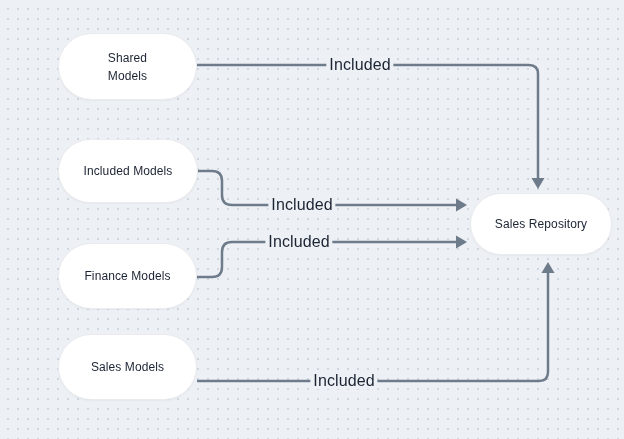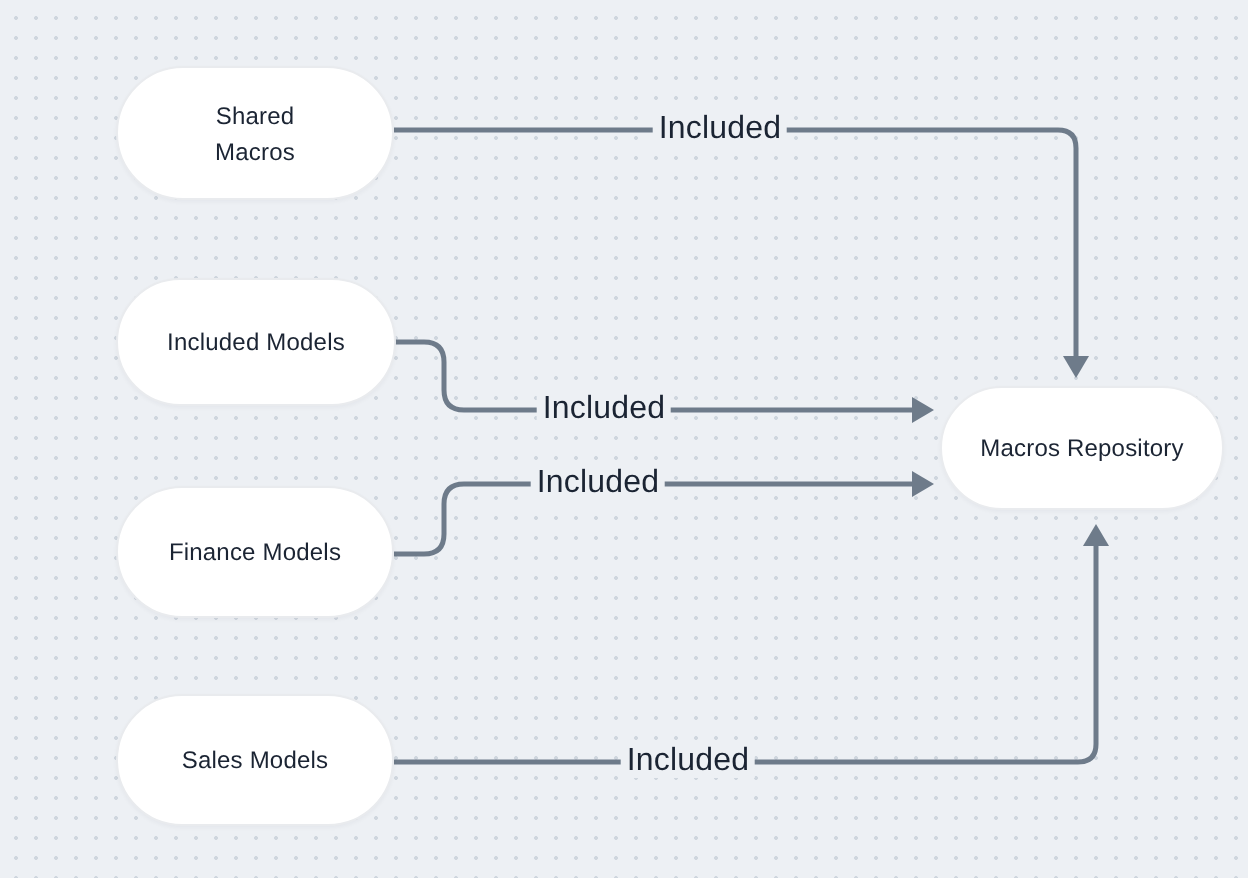--- a/index.html
+++ b/index.html
@@ -59,21 +59,21 @@
     font-size: 16px;
     line-height: 14px;
     color: #1b2433;
     letter-spacing: 0.1px;
     white-space: nowrap;
   }
   
   .n-shared-models { left: 58px;  top: 33px;  width: 139px; height: 67px; }
   .n-marketing     { left: 58px;  top: 139px; width: 140px; height: 64px; }
   .n-finance       { left: 58px;  top: 243px; width: 139px; height: 66px; }
-  .n-sales         { left: 58px;  top: 347px; width: 139px; height: 66px; }
+  .n-sales         { left: 58px;  top: 334px; width: 139px; height: 66px; }
   .n-repo          { left: 470px; top: 193px; width: 142px; height: 62px; }
   
   .l-top       { left: 360px; top: 65px; }
   .l-marketing { left: 302px; top: 205px; }
   .l-finance   { left: 299px; top: 242px; }
   .l-sales     { left: 344px; top: 381px; }
 </style>
 </head>
 <body>
 
@@ -90,38 +90,38 @@
     <path class="edge-path" d="M 197 277 L 212 277 Q 222 277 222 267 L 222 252 Q 222 242 232 242 L 456 242"></path>
     <polygon class="arrowhead" points="456,235.5 456,248.5 467,242"></polygon>
 
     <path class="edge-path" d="M 197 381 L 539 381 Q 548 381 548 372 L 548 273"></path>
     <polygon class="arrowhead" points="541.5,273 554.5,273 548,262"></polygon>
   </svg>
 
   <div class="node n-shared-models node-lines">
     <div>
       <span>Shared</span>
-      <span>Macros</span>
+      <span>Models</span>
     </div>
   </div>
 
   <div class="node n-marketing">
     <span>Included Models</span>
   </div>
 
   <div class="node n-finance">
     <span>Finance Models</span>
   </div>
 
   <div class="node n-sales">
     <span>Sales Models</span>
   </div>
 
   <div class="node n-repo">
-    <span>Macros Repository</span>
+    <span>Sales Repository</span>
   </div>
 
   <span class="edge-label l-top">Included</span>
   <span class="edge-label l-marketing">Included</span>
   <span class="edge-label l-finance">Included</span>
   <span class="edge-label l-sales">Included</span>
 
 </div>
 
 </body></html>

